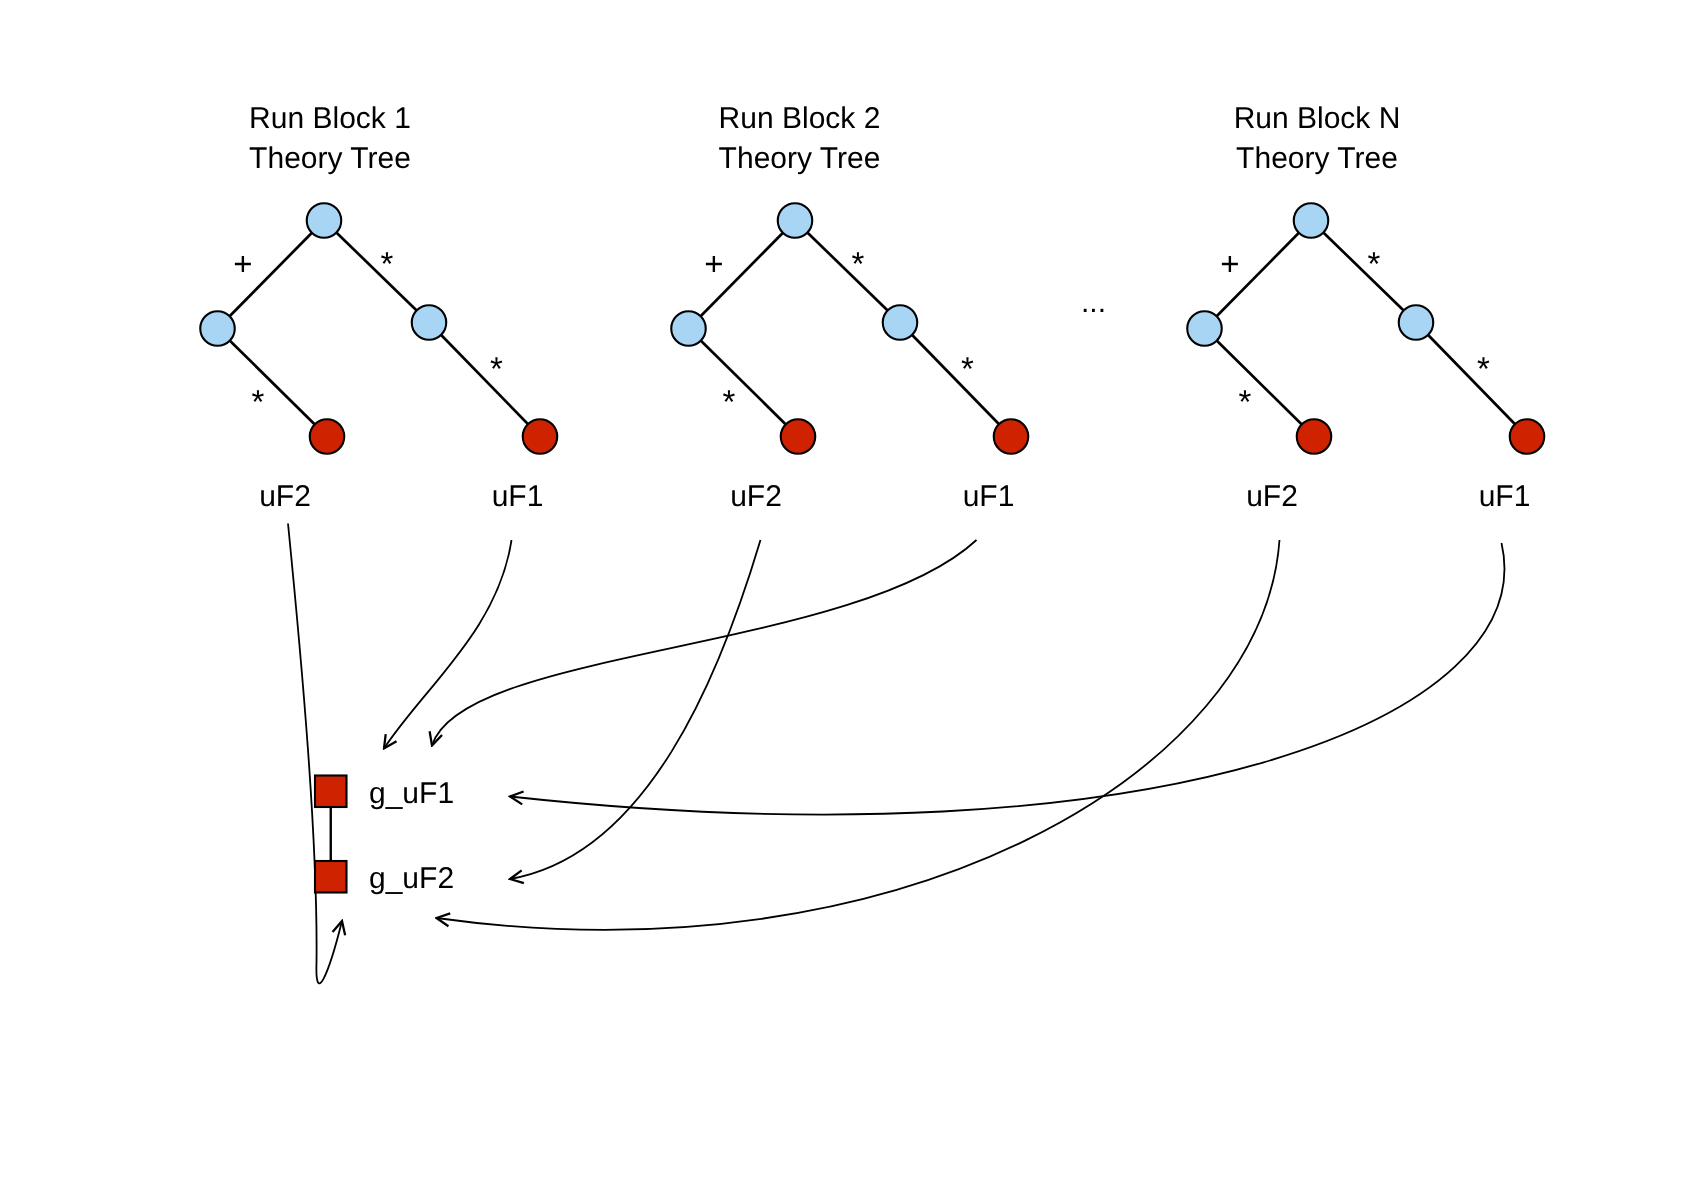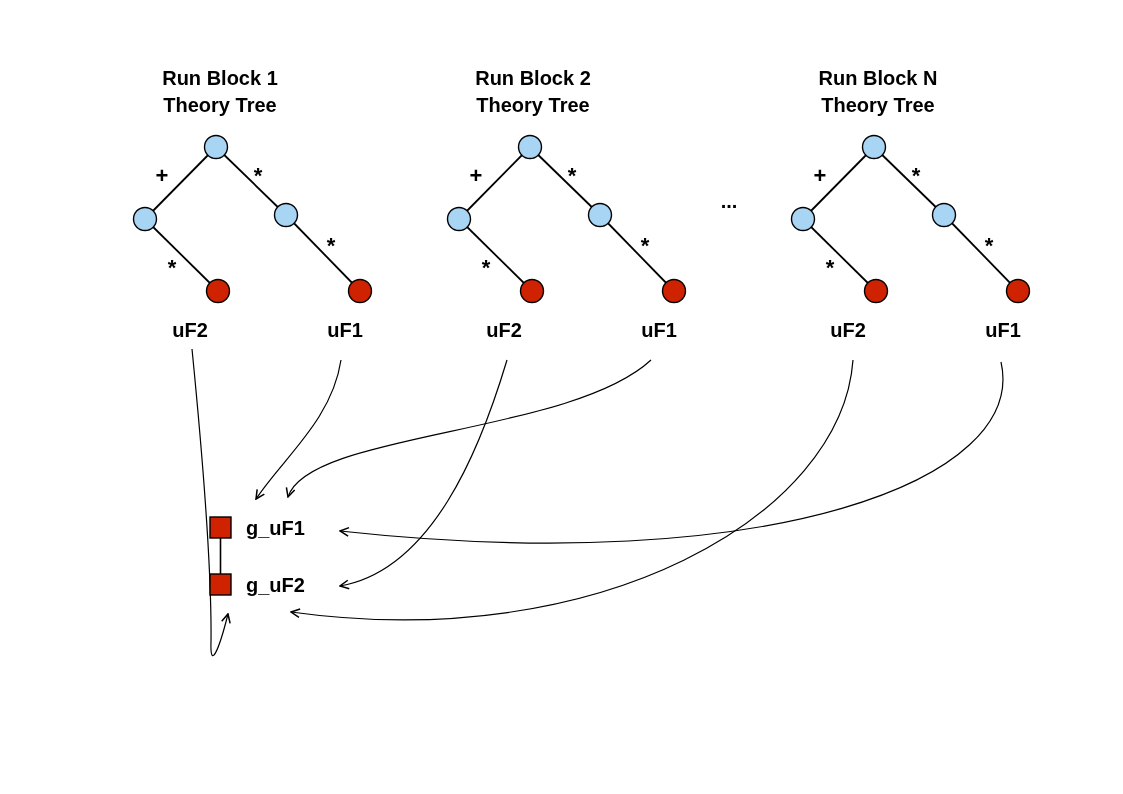--- a/index.html
+++ b/index.html
@@ -1,16 +1,16 @@
 <!DOCTYPE html>
 <html><head>
 <meta charset="utf-8">
 <style>
   html, body { margin: 0; padding: 0; background: #ffffff; }
-  .stage { position: relative; width: 1123px; height: 794px; background: #ffffff; overflow: hidden; font-weight: bold; }
+  .stage { position: relative; width: 1123px; height: 794px; background: #ffffff; overflow: hidden; }
   svg { display: block; font-family: "Liberation Sans", sans-serif; }
   text { fill: #000000; }
   .title       { font-size: 20px; text-anchor: middle; }
   .op          { font-size: 22px; text-anchor: middle; }
   .leaf-label  { font-size: 20px; text-anchor: middle; }
   .ellipsis    { font-size: 20px; text-anchor: middle; }
   .gnode-label { font-size: 20px; text-anchor: start; }
   .edge        { stroke: #000000; stroke-width: 1.8; }
   .node        { stroke: #000000; stroke-width: 1.4; }
   .gsquare     { stroke: #000000; stroke-width: 1.4; }

